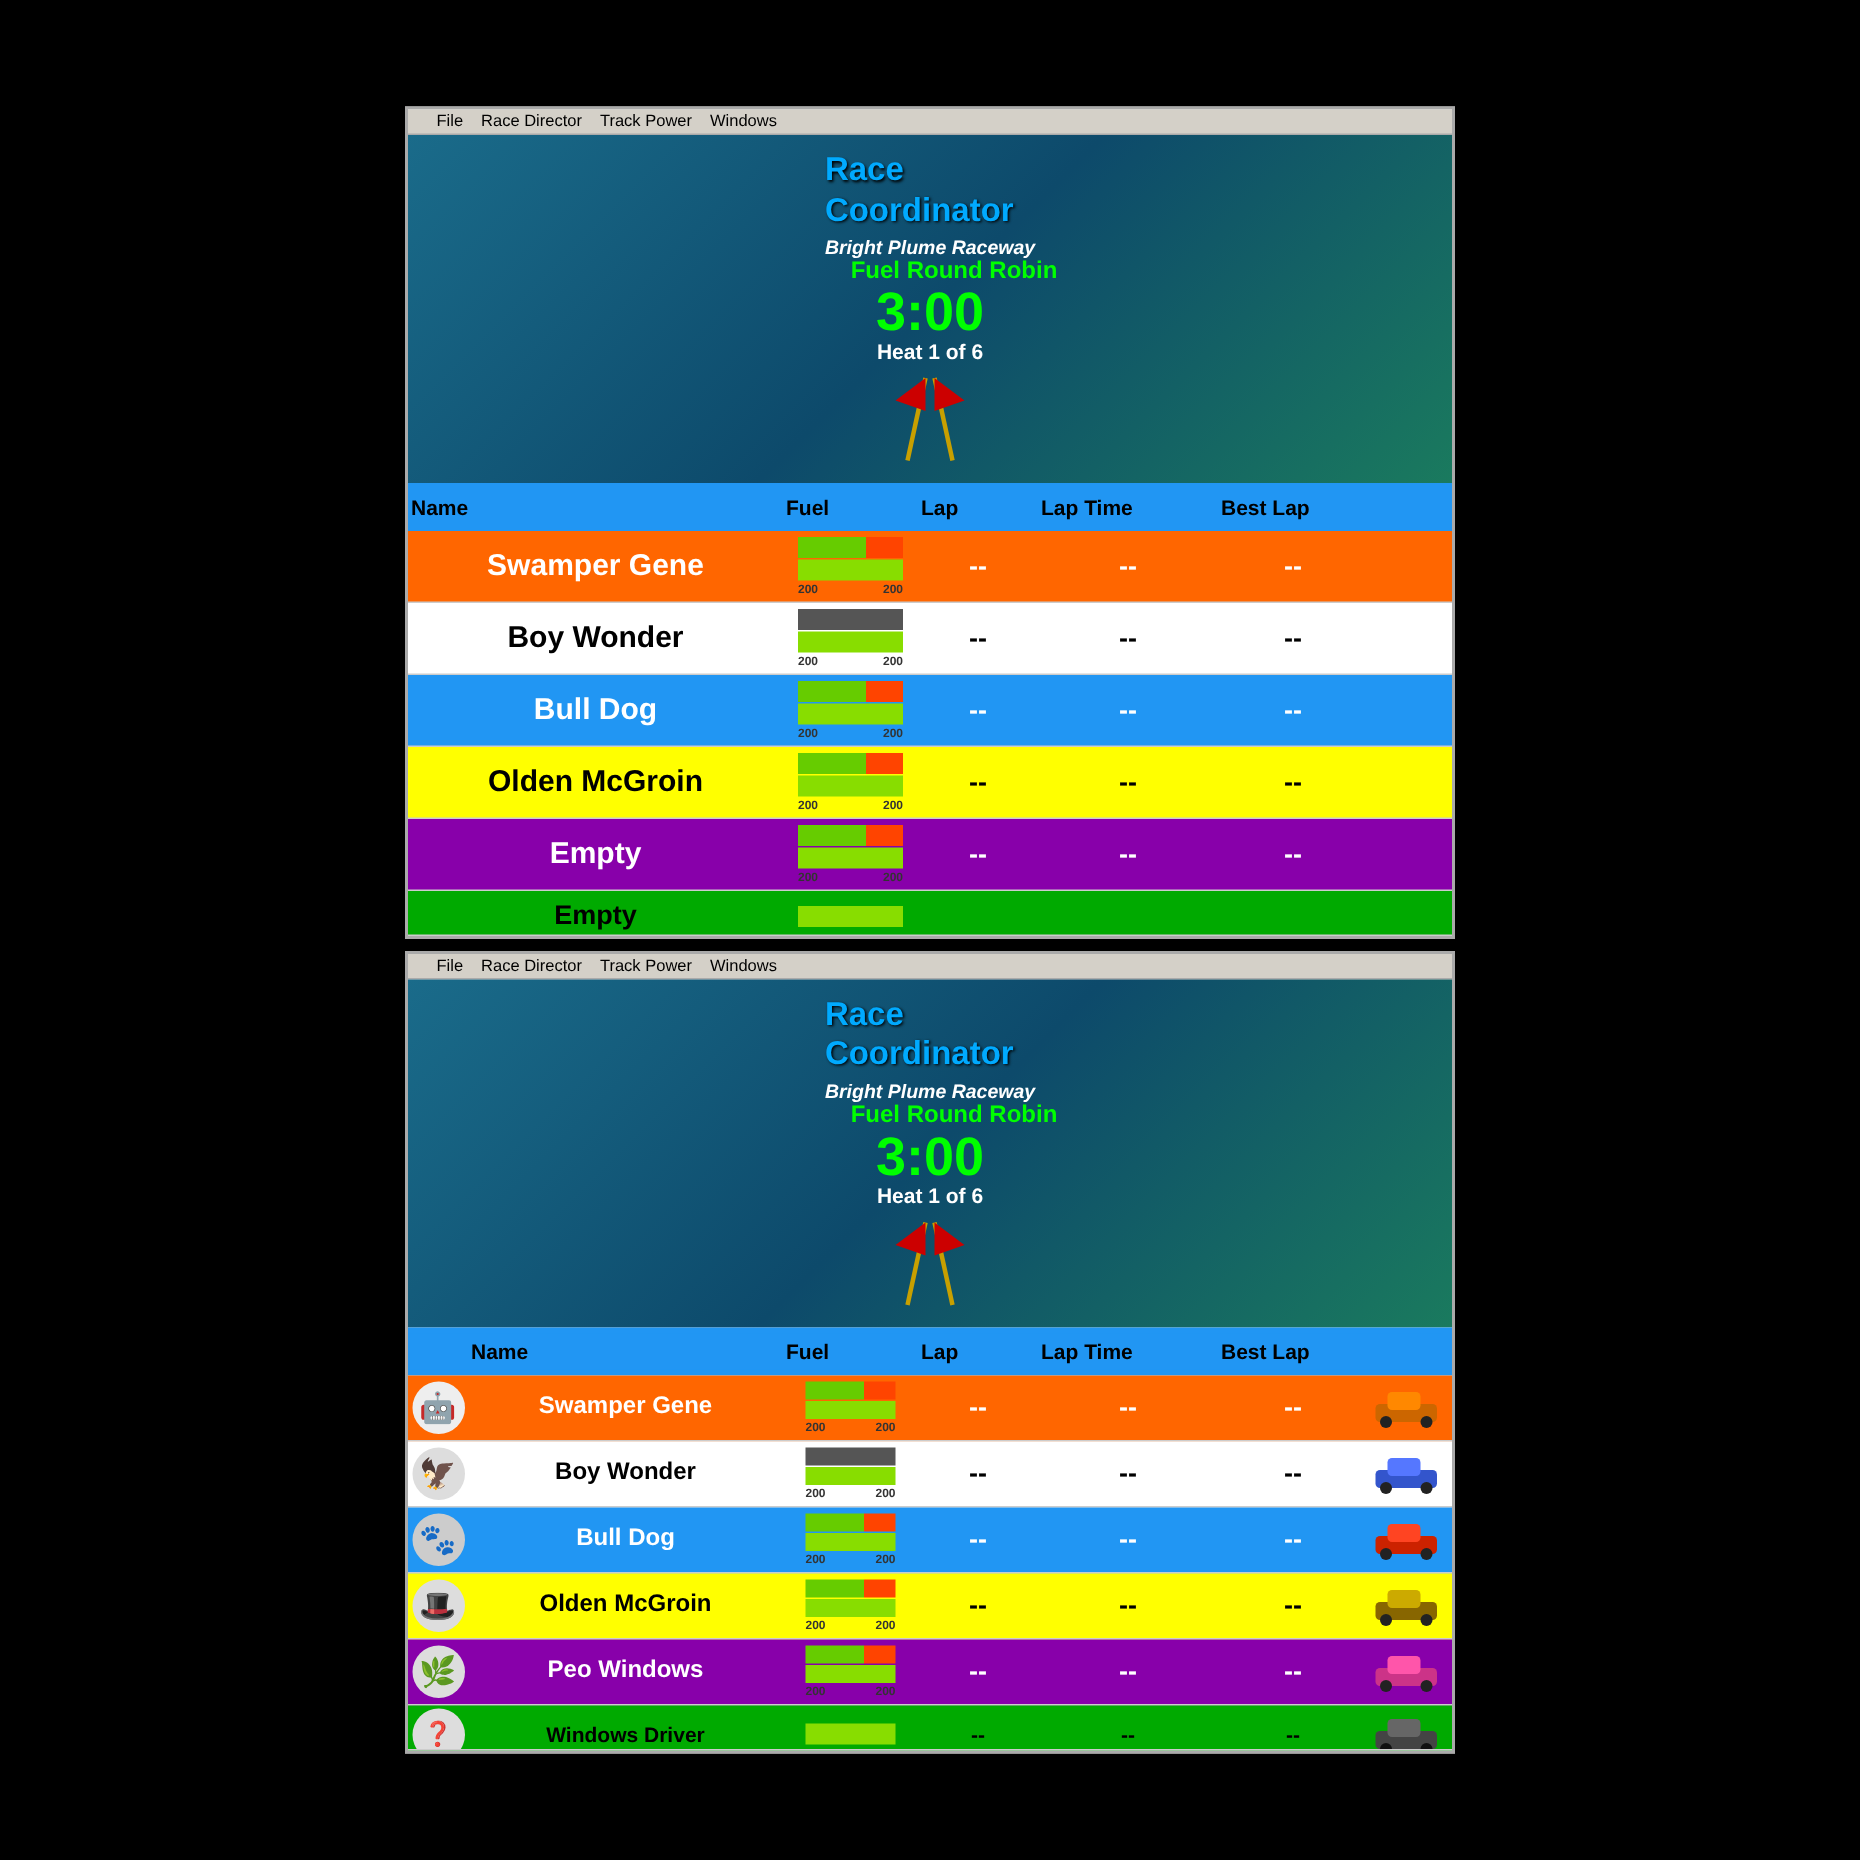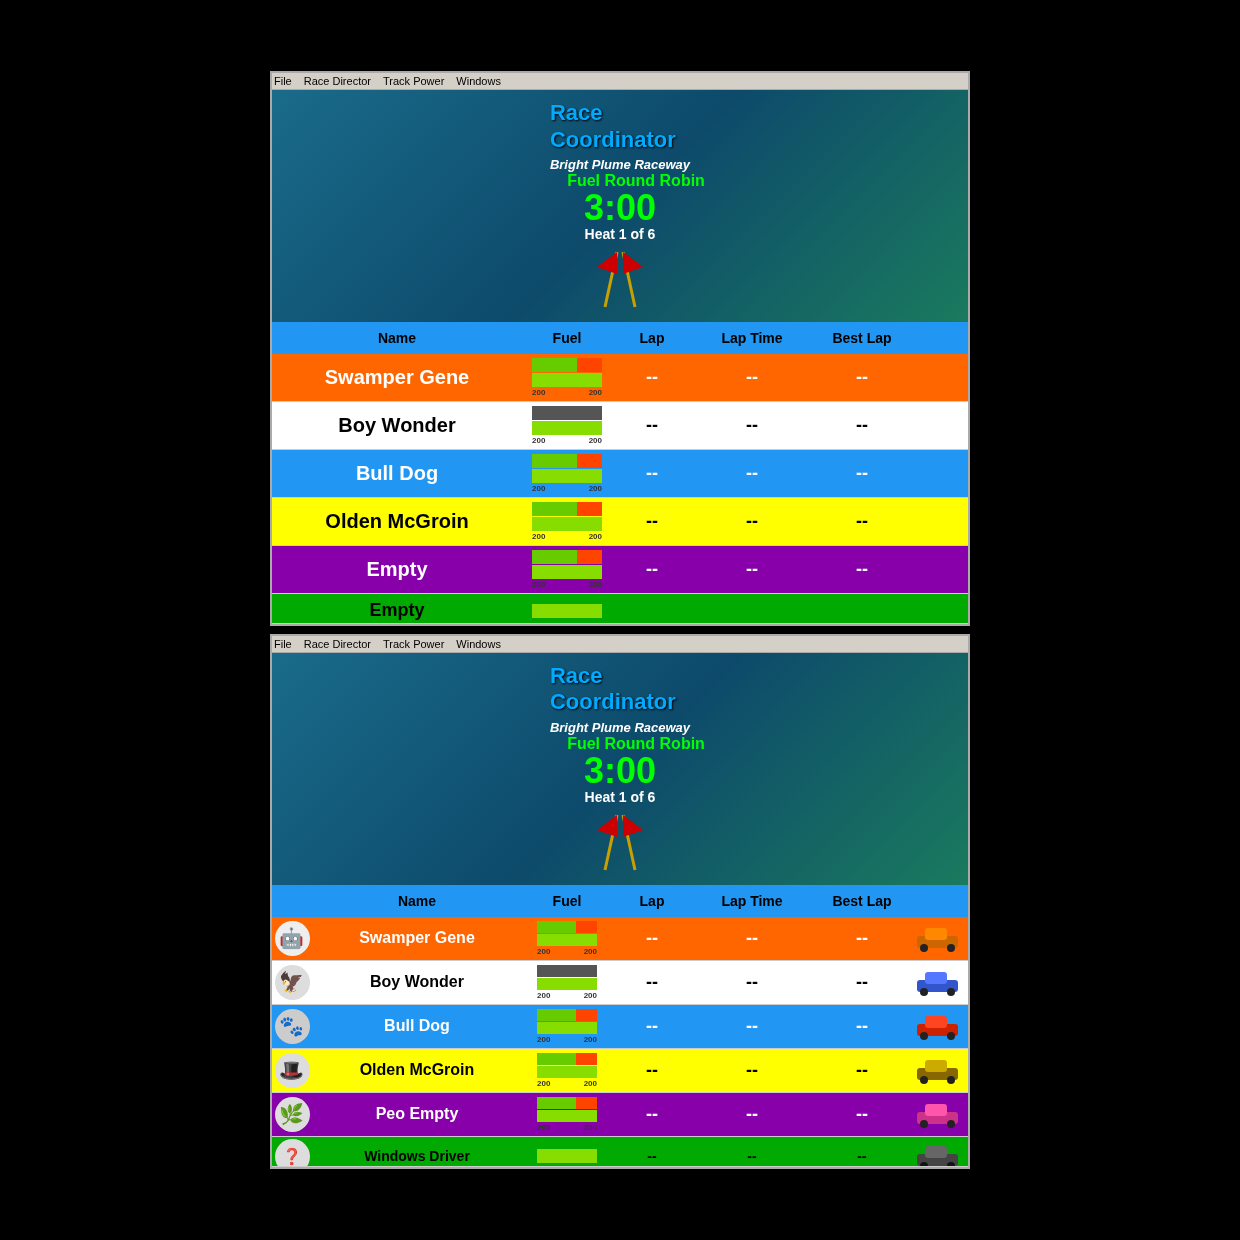--- a/index.html
+++ b/index.html
@@ -22,21 +22,21 @@
 
     .window {
       width: 700px;
       background: #fff;
       border: 2px solid #aaa;
       font-family: Arial, sans-serif;
     }
 
     .window-menubar {
       background: #d4d0c8;
-      padding: 2px 2px;
+      padding: 2px 19px;
       font-size: 11px;
       color: #000;
       display: flex;
       gap: 12px;
       border-bottom: 1px solid #aaa;
     }
 
     .window-menubar span {
       cursor: pointer;
     }
@@ -115,21 +115,21 @@
     }
 
     .bottom-window .table-header-row {
       grid-template-columns: 40px 210px 90px 80px 120px 100px 50px;
     }
 
     .th {
       color: #000;
       font-weight: bold;
       font-size: 14px;
-      text-align: center;
+      text-align: left;
       padding: 4px 2px;
       background: #2196F3;
     }
 
     .table-row {
       display: grid;
       border-bottom: 1px solid #ccc;
       align-items: center;
       min-height: 42px;
     }
@@ -526,21 +526,21 @@
             <circle cx="9" cy="24" r="4" fill="#222"></circle>
             <circle cx="36" cy="24" r="4" fill="#222"></circle>
           </svg>
         </div>
       </div>
 
       <div class="table-row row-purple">
         <div class="icon-cell">
           <div class="driver-icon" style="background:#ddd;font-size:20px;">🌿</div>
         </div>
-        <div class="driver-name" style="font-size:16px;color:#fff;">Peo Empty</div>
+        <div class="driver-name" style="font-size:16px;color:#fff;">Peo Windows</div>
         <div class="fuel-cell">
           <div class="fuel-bar-wrapper">
             <div style="width:60px;height:12px;background:linear-gradient(to right,#66cc00 65%,#ff4400 35%);"></div>
             <div style="width:60px;height:12px;background:#88dd00;margin-top:1px;"></div>
             <div class="fuel-labels" style="width:60px;">
                 <span>200</span>
                 <span>200</span>
               </div>
           </div>
         </div>

